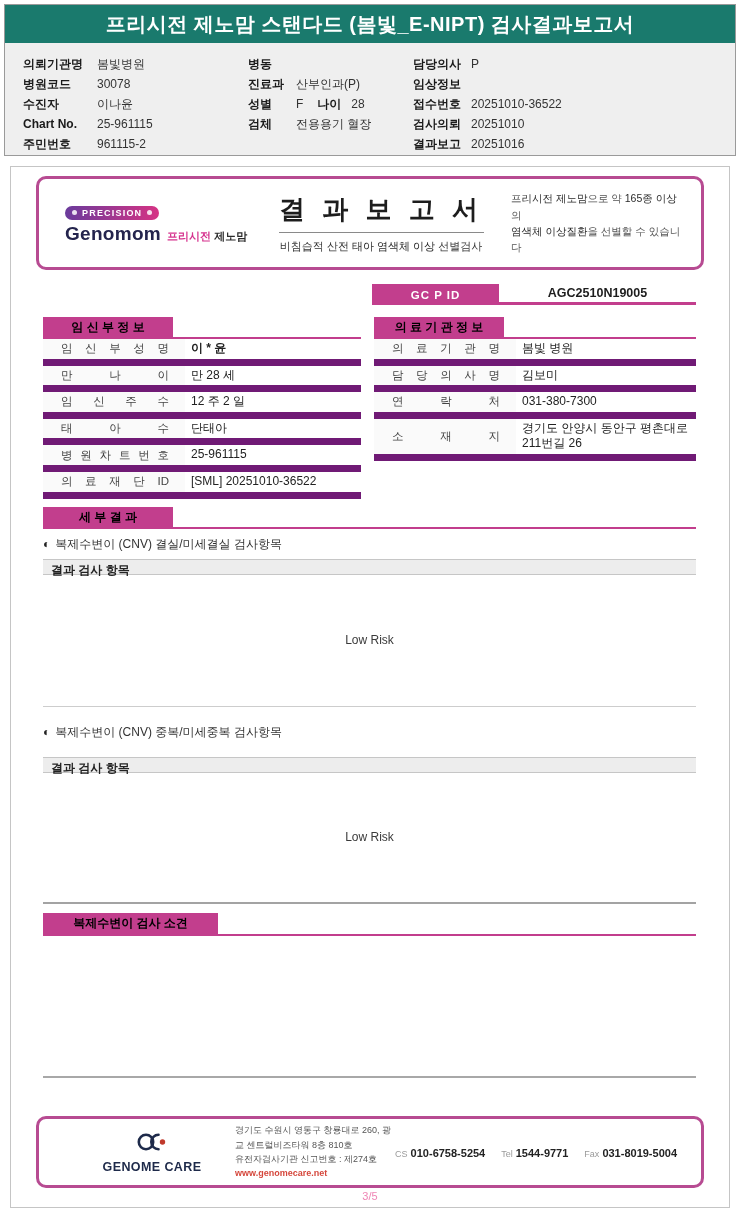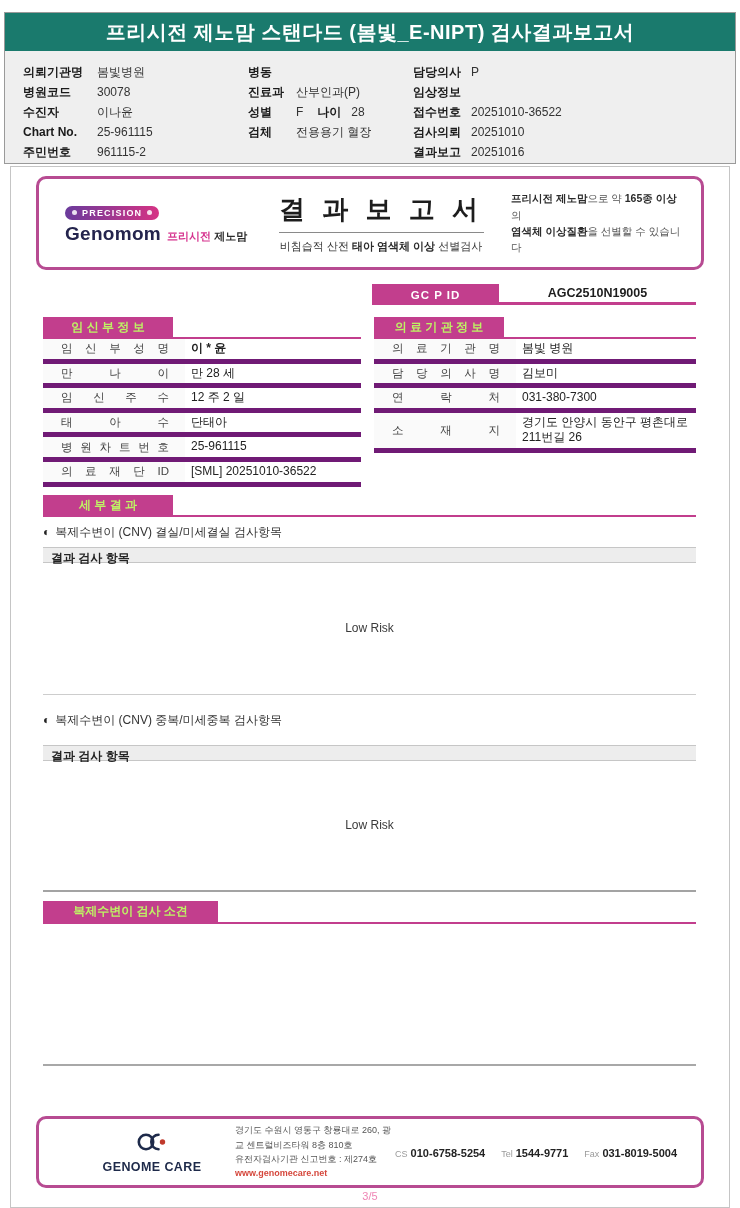--- a/index.html
+++ b/index.html
@@ -5,21 +5,21 @@
   * { margin:0; padding:0; box-sizing:border-box; }
   html,body { background:#fff; }
   body {
     width:740px; height:1208px; position:relative;
     font-family:"Liberation Sans","DejaVu Sans",sans-serif;
     color:#222;
   }
 
   
   .top-block {
-    position:absolute; top:12px; left:4px; width:732px; height:152px;
+    position:absolute; top:4px; left:4px; width:732px; height:152px;
     background:#efefef; border:1px solid #9a9a9a;
   }
   .top-title {
     height:38px; background:#1a7a6d; color:#fff;
     font-size:20px; font-weight:bold; letter-spacing:.5px;
     display:flex; align-items:center; justify-content:center;
   }
   .top-grid { display:flex; padding:11px 0 0 18px; font-size:12px;gap:12px; }
   .tcol1 { width:213px; } .tcol2 { width:153px; } .tcol3 { flex:1; }
   .irow { height:20px; line-height:20px; white-space:nowrap; }
@@ -48,21 +48,21 @@
     background:linear-gradient(90deg,#6a3b9c,#d63384);
     color:#fff; font-size:9px; font-weight:bold; letter-spacing:1.2px;
     padding:2px 7px; border-radius:9px;
   }
   .pdot { width:5px; height:5px; border-radius:50%; background:#fff; opacity:.85; }
   .brand-line { margin-top:3px; white-space:nowrap; }
   .brand { font-size:19px; font-weight:800; color:#24244d; letter-spacing:.3px; }
   .brand-sub { font-size:11px; font-weight:bold; margin-left:6px; }
   .pink { color:#d6338f; }
   .darktxt { color:#2b2b2b; }
-  .b { font-weight:bold; color:#2b2b2b; }
+  .b { font-weight:normal; color:#2b2b2b; }
   .banner-center { flex:1; text-align:center; }
   .banner-title { font-size:26px; font-weight:800; color:#1d1d1d; letter-spacing:5px; }
   .banner-rule { width:205px; margin:5px auto 6px; border-bottom:1px solid #8a8a8a; }
   .banner-sub { font-size:11px; color:#333; }
   .banner-right { width:190px; padding-right:16px; font-size:10.5px; color:#555; line-height:1.55; }
 
   
   .gcpid {
     margin:14px 33px 0 auto; width:324px; height:21px;
     background:#c23e8d; display:flex;
@@ -75,24 +75,24 @@
     flex:1; background:#fff; margin-bottom:3px;
     font-weight:bold; font-size:12.5px; color:#1d1d1d;
     text-align:center; line-height:18px;
   }
 
   
   .tables { display:flex; justify-content:space-between; margin:12px 33px 0 32px; }
   .itable.left { width:318px; } .itable.right { width:322px; }
   .itable-head { border-bottom:2px solid #c23e8d; }
   .mtab {
-    width:130px; height:20px; background:#c23e8d; color:#bef264;
+    width:130px; height:20px; background:#c23e8d; color:#000000;
     font-size:12px; font-weight:bold; text-align:center; line-height:20px;
   }
-  .trow { display:flex; align-items:center; min-height:23px; border-bottom:5px solid #701a75; }
+  .trow { display:flex; align-items:center; min-height:23px; border-bottom:7px solid #701a75; }
   .trow.tall { min-height:40px; }
   .tlabel {
     width:142px; padding:0 16px 0 18px; align-self:stretch;
     display:flex; align-items:center; background:#fafafa;
     font-size:11.5px; color:#444;
   }
   .tlabel span { width:100%; text-align:justify; text-align-last:justify; }
   .tvalue { flex:1; padding:2px 4px 2px 6px; font-size:12px; color:#222; line-height:1.3; }
   .tvalue.bold { font-weight:bold; }
 

